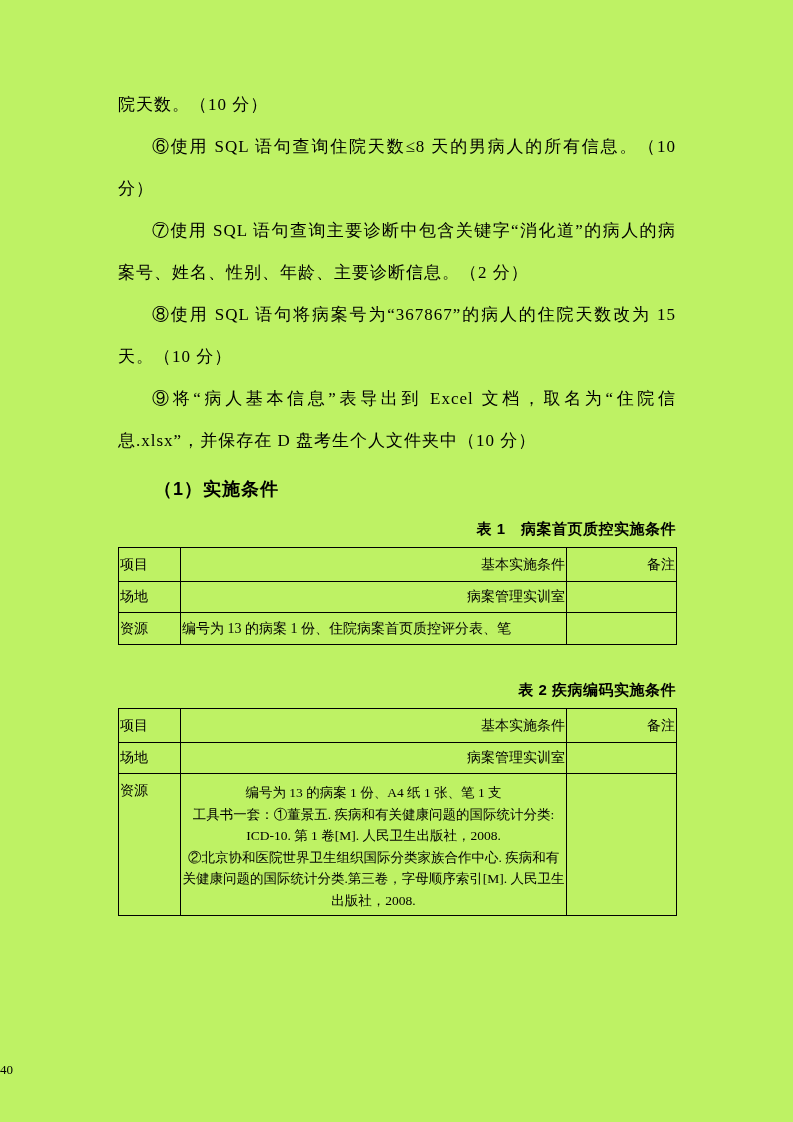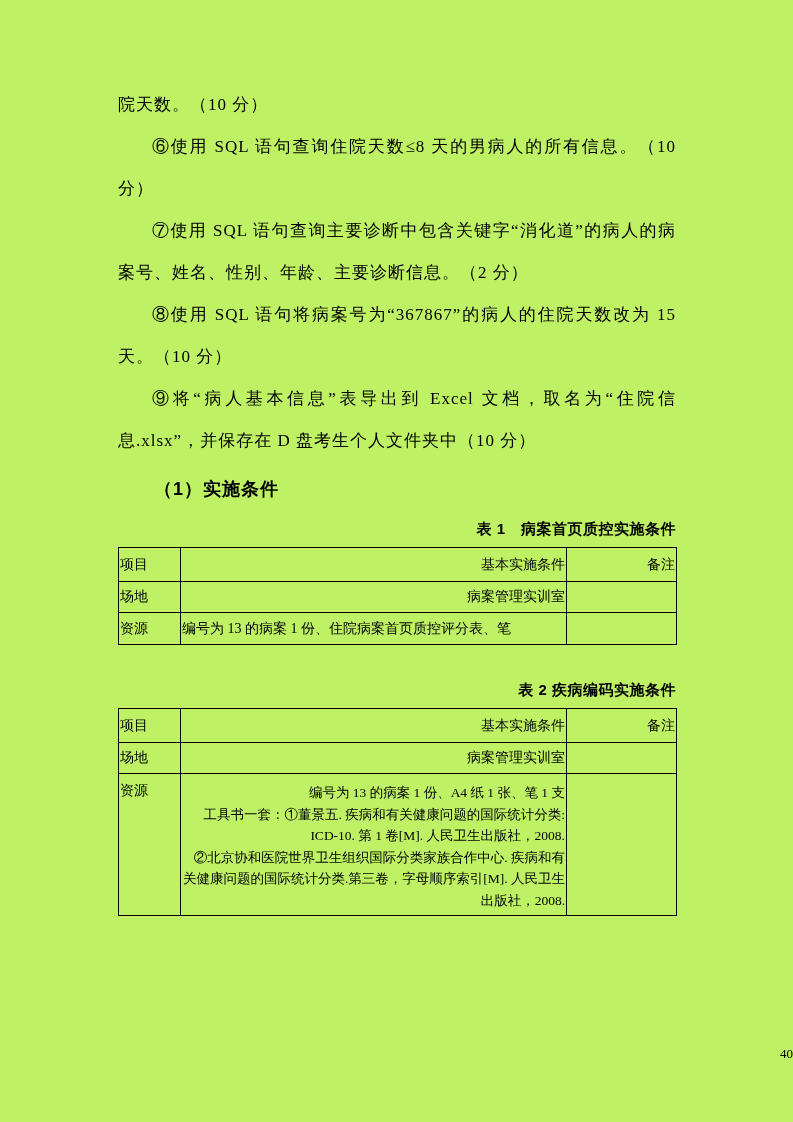--- a/index.html
+++ b/index.html
@@ -63,30 +63,30 @@
   .doc-table tr.r-mid td { height: 31px; }
   .doc-table tr.r-res td { height: 32px; }
   .doc-table tr.r-res-tall td {
     vertical-align: top;
     padding-top: 8px;
   }
   .doc-table td.pre {
     white-space: pre-line;
     font-size: 13.5px;
     line-height: 1.6;
-    text-align: right;
+    text-align: center;
     margin-left: 40px;
   }
   .doc-table tr.r-res-tall { height: 126px; }
   .page-number {
     position: absolute;
-    bottom: 60px;
+    bottom: 44px;
     left: 0;
     width: 100%;
-    text-align: right;
+    text-align: left;
     font-size: 13px;
   }
 </style>
 </head>
 <body>
 
 <div class="page">
   <div class="content">
 
     <p class="para">院天数。（10 分）</p>

